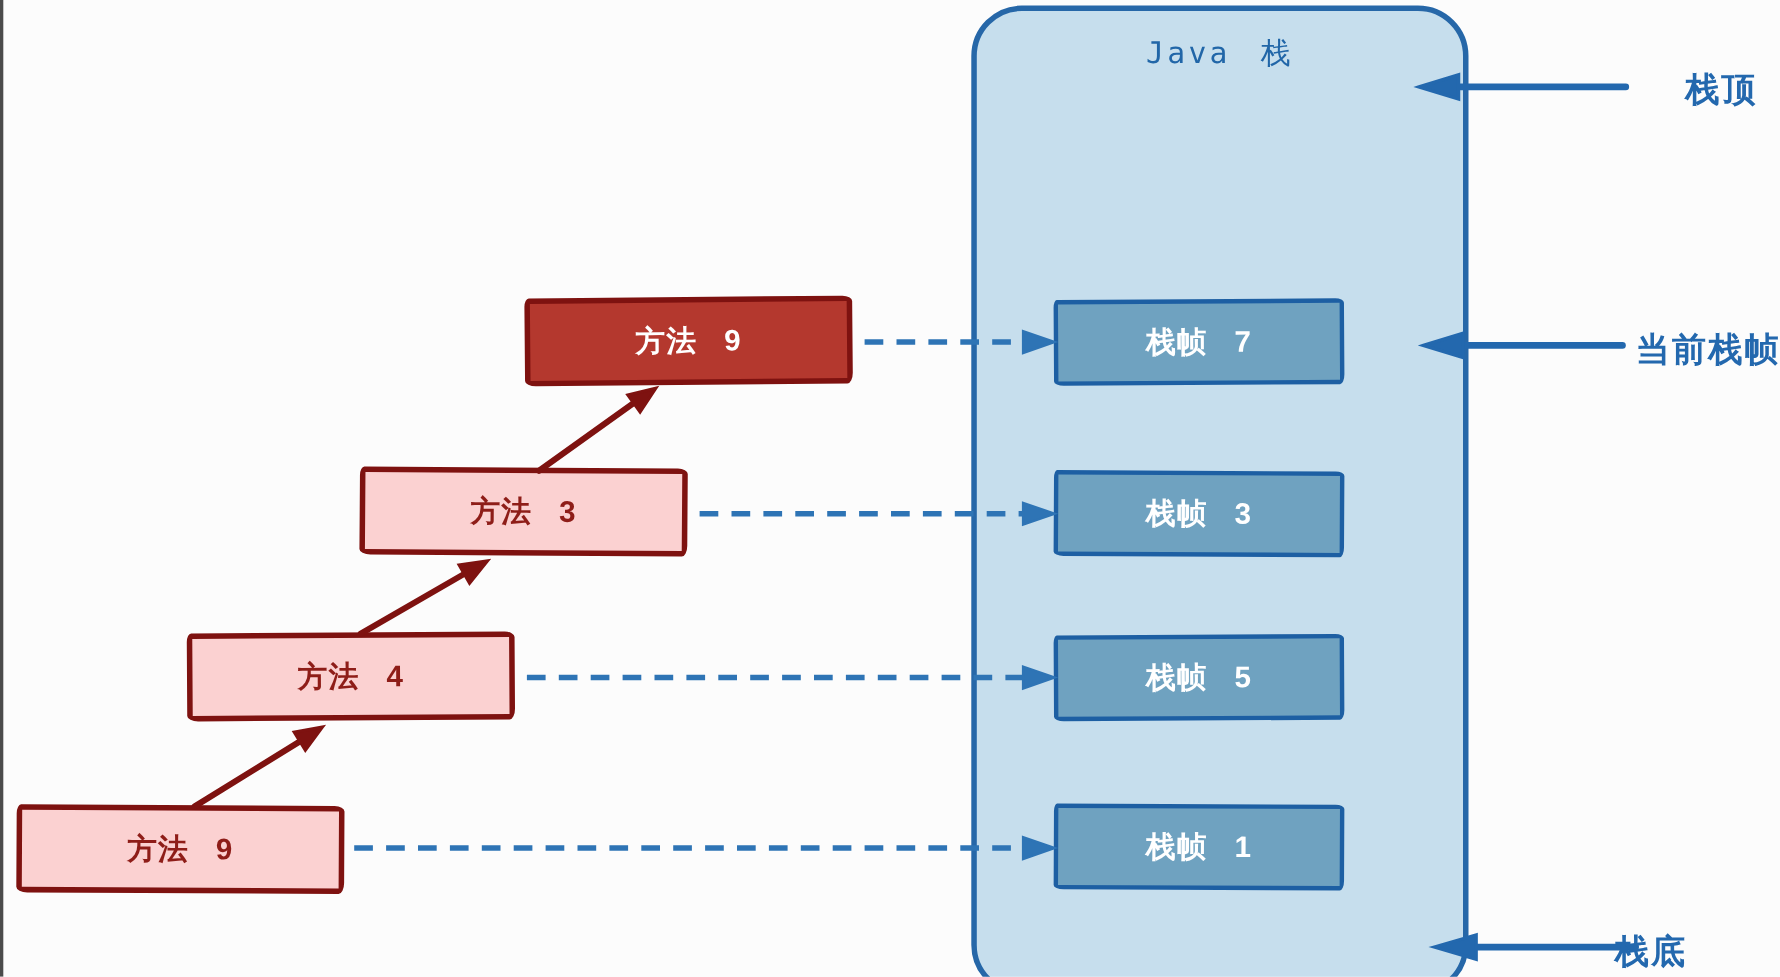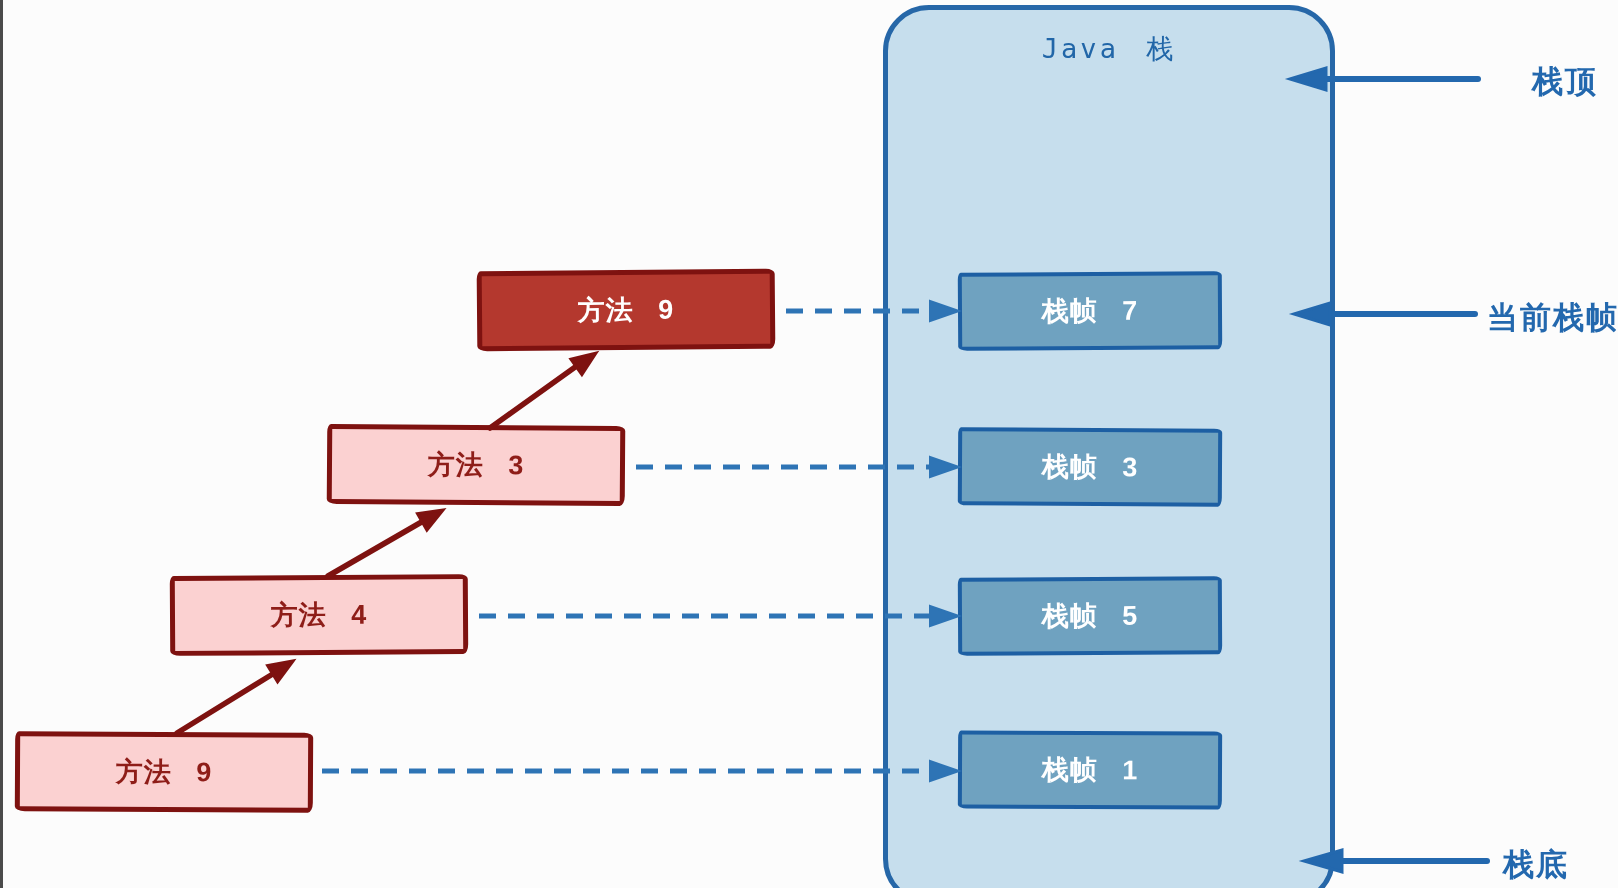--- a/index.html
+++ b/index.html
@@ -49,21 +49,21 @@
   .method-3{left:327px;top:425px;transform:rotate(0.4deg);}
   .method-2{left:170px;top:575px;transform:rotate(-0.35deg);}
   .method-1{left:15px;top:732px;transform:rotate(0.3deg);}
   
   .annotation{
     position:absolute;color:#2368AE;font-weight:bold;font-size:31px;
     letter-spacing:2px;white-space:nowrap;
   }
   .anno-top{left:1492px;top:61px;margin-left:40px;}
   .anno-current{left:1487px;top:297px;}
-  .anno-bottom{left:1503px;top:844px;}
+  .anno-bottom{left:1468px;top:844px;}
   svg.overlay{position:absolute;left:0;top:0;pointer-events:none;}
 </style>
 </head>
 <body>
 
 <div class="canvas">
 
   <div class="window-edge"></div>
 
   <div class="stack-container"></div>

